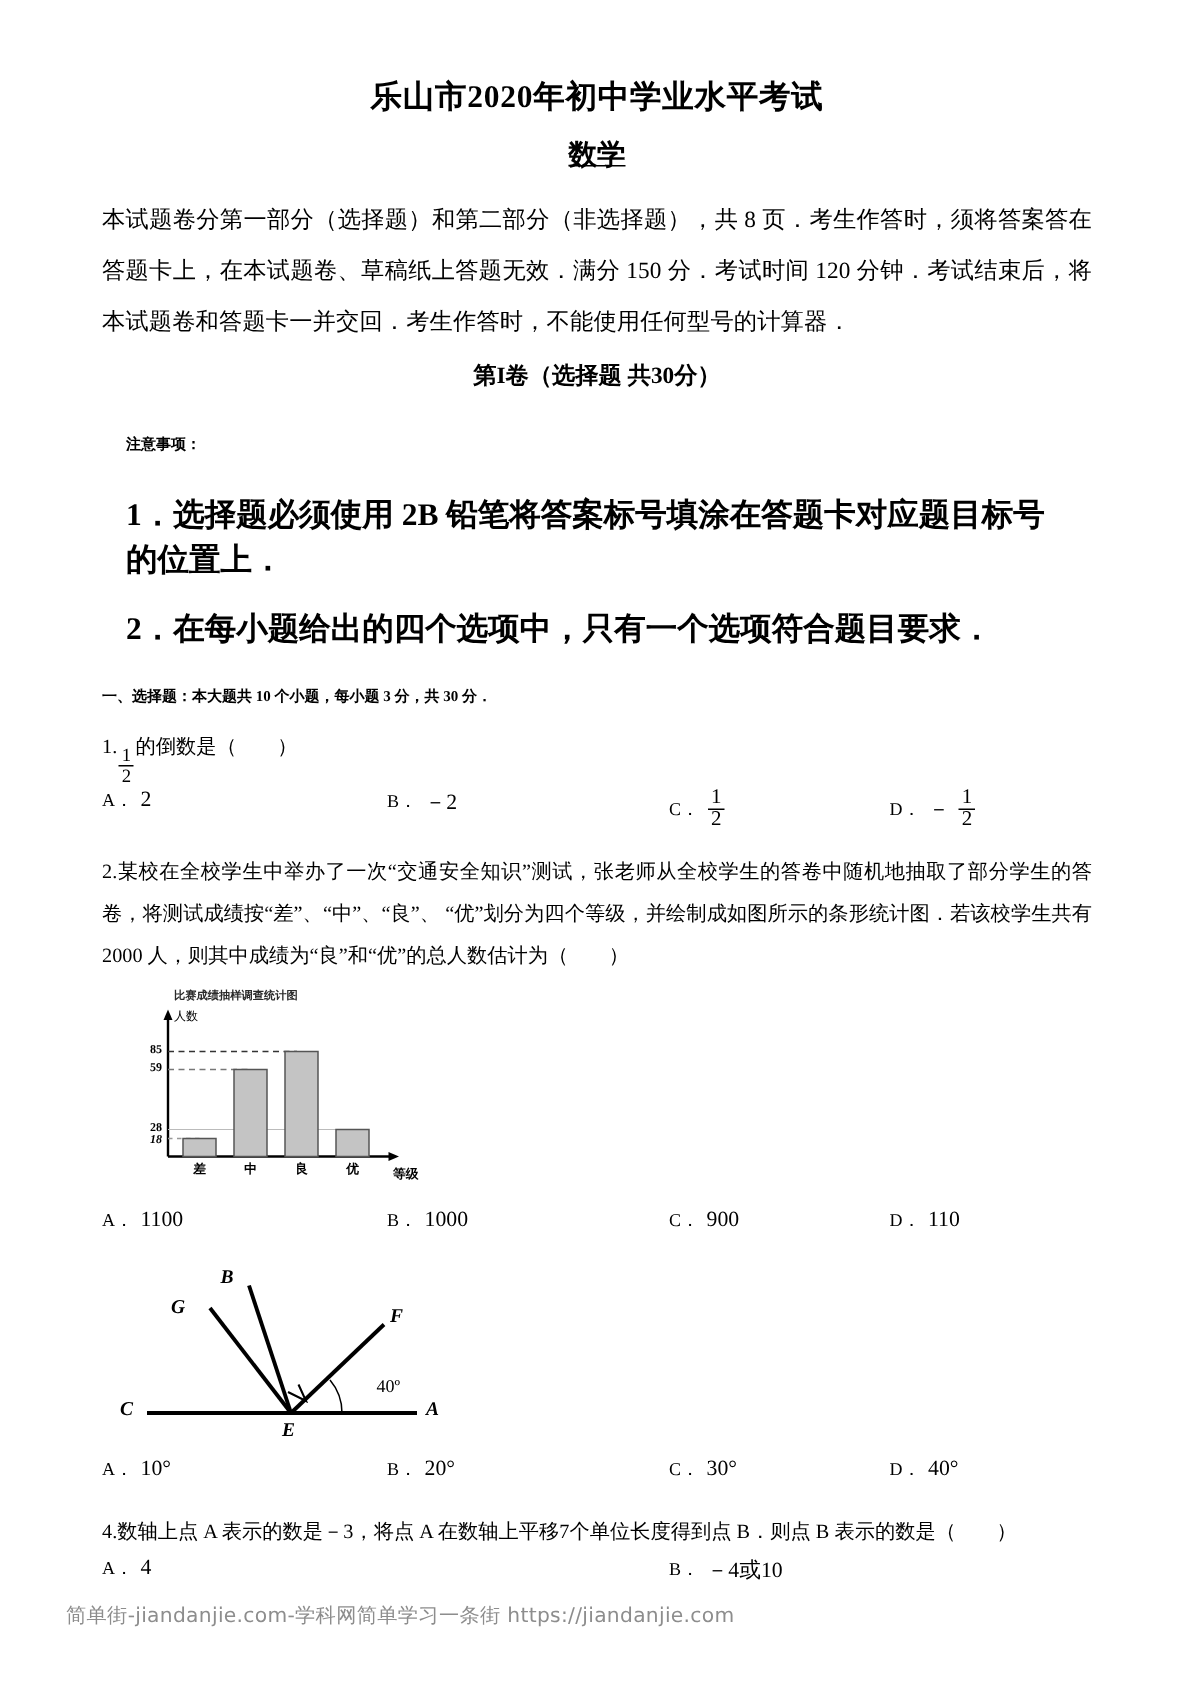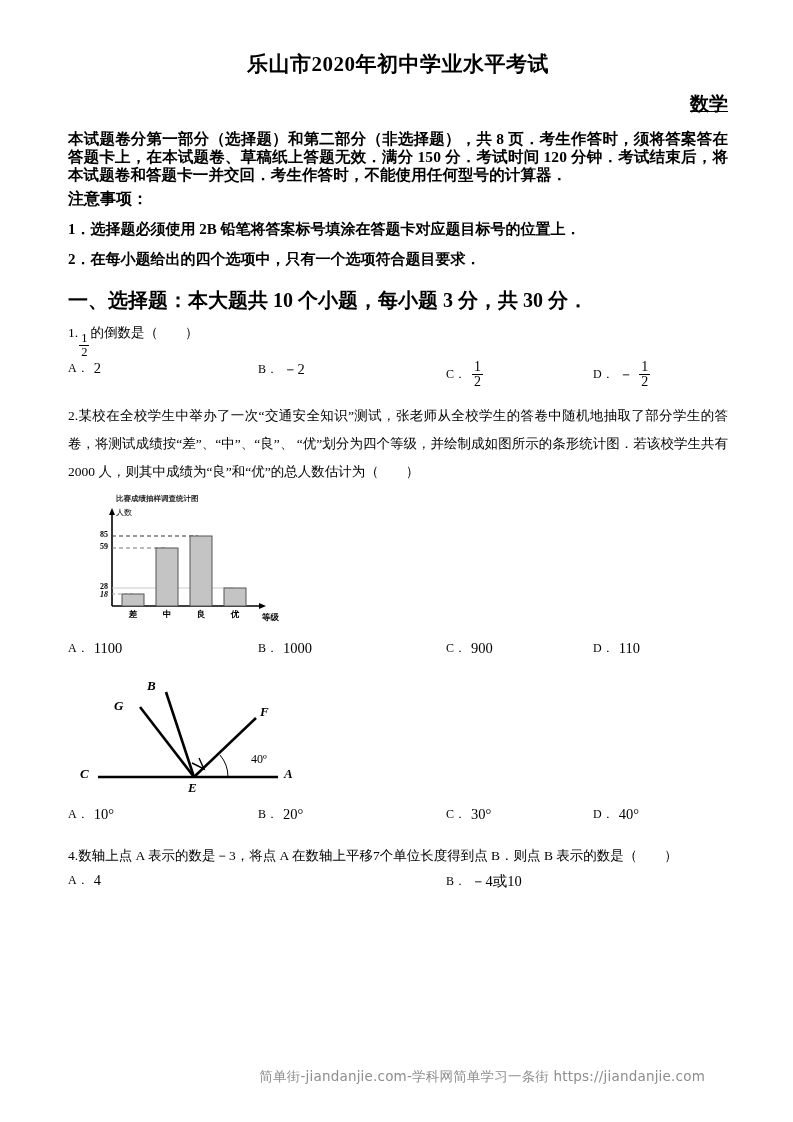--- a/index.html
+++ b/index.html
@@ -30,58 +30,58 @@
   
   .doc-title {
     text-align: center;
     font-size: 21px;
     font-weight: bold;
     letter-spacing: 0.5px;
     margin: 0 0 16px 0;
     line-height: 1.2;
   }
   .doc-subtitle {
-    text-align: right;
+    text-align: center;
     font-size: 19px;
     font-weight: bold;
     margin: 0 0 14px 0;
     line-height: 1.2;
     text-decoration: underline;
   }
 
   
   .intro {
     font-size: 15.5px;
-    font-weight: bold;
-    line-height: 18px;
+    font-weight: normal;
+    line-height: 34px;
     text-align: justify;
     margin: 0;
     letter-spacing: 0.1px;
   }
   .section-head {
     text-align: center;
     font-size: 15.5px;
     font-weight: bold;
     line-height: 30px;
     margin: 4px 0 2px 0;
   }
   .notes-title {
-    font-size: 16px;
+    font-size: 10px;
     font-weight: bold;
     line-height: 30px;
-    margin: 0;
+    margin: 16px;
   }
   .note-line {
-    font-size: 15px;
+    font-size: 21px;
     font-weight: bold;
     line-height: 30px;
-    margin: 0;
+    margin: 16px;
   }
   .part-head {
-    font-size: 20px;
+    font-size: 10px;
     font-weight: bold;
     line-height: 30px;
     margin: 11px 0 4px 0;
   }
 
   
   .question {
     font-size: 13.5px;
     line-height: 28px;
     margin: 0;
@@ -193,38 +193,40 @@
     font-family: "Liberation Serif", serif;
     margin-left: 28px;
   }
 
   
   .footer {
     position: absolute;
     left: 0;
     top: 1068px;
     width: 705px;
-    text-align: right;
+    text-align: left;
     font-size: 13.5px;
     color: #8d8d8d;
     font-family: "DejaVu Sans", sans-serif;
     letter-spacing: 0.2px;
+    padding-left: 44px;
   }
 </style>
 </head>
 <body>
 
 <div class="page">
   <div class="content">
 
     <div class="doc-title">乐山市2020年初中学业水平考试</div>
     <div class="doc-subtitle">数学</div>
 
     <p class="intro">本试题卷分第一部分（选择题）和第二部分（非选择题），共 8 页．考生作答时，须将答案答在答题卡上，在本试题卷、草稿纸上答题无效．满分 150 分．考试时间 120 分钟．考试结束后，将本试题卷和答题卡一并交回．考生作答时，不能使用任何型号的计算器．</p>
 
+    <div class="section-head">第I卷（选择题 共30分）</div>
 
     <div class="notes-title">注意事项：</div>
     <div class="note-line">1．选择题必须使用 2B 铅笔将答案标号填涂在答题卡对应题目标号的位置上．</div>
     <div class="note-line">2．在每小题给出的四个选项中，只有一个选项符合题目要求．</div>
 
     <div class="part-head">一、选择题：本大题共 10 个小题，每小题 3 分，共 30 分．</div>
 
     <div class="question">
       <span class="q-stem">1.</span><span class="frac frac-sm">
           <span class="num">1</span>

